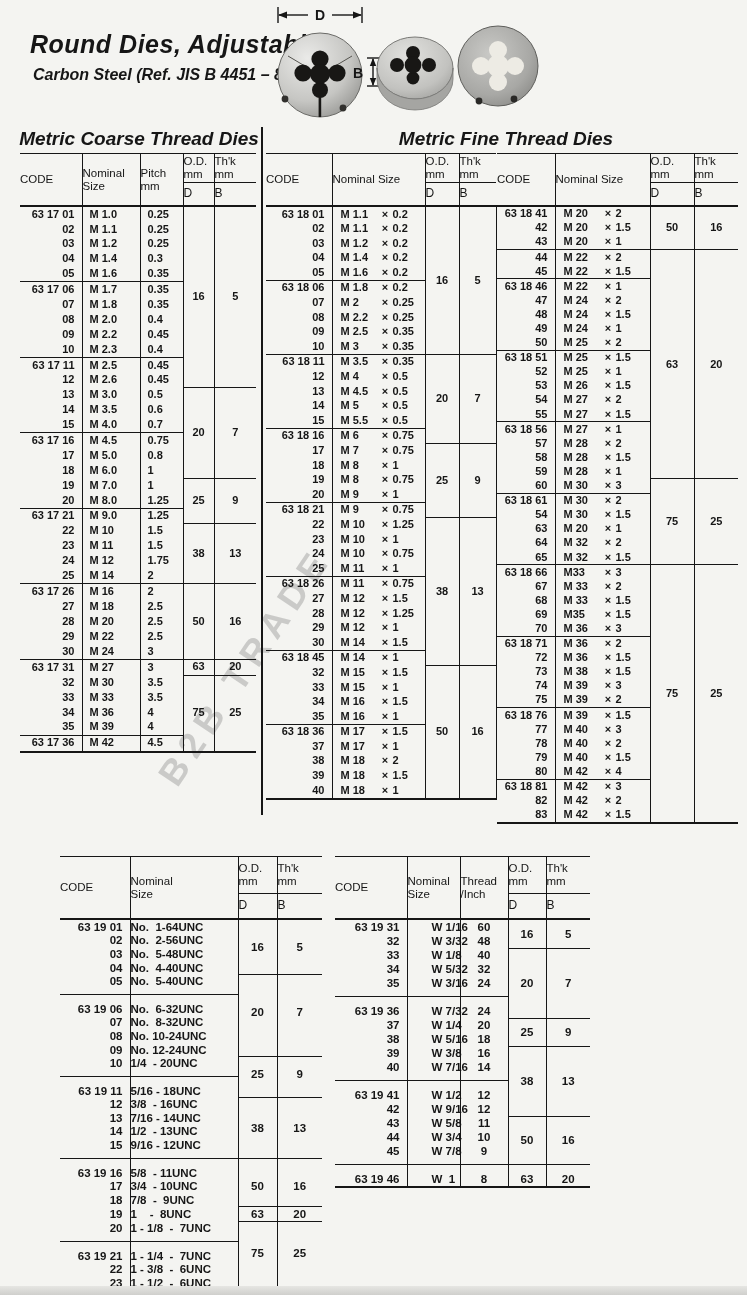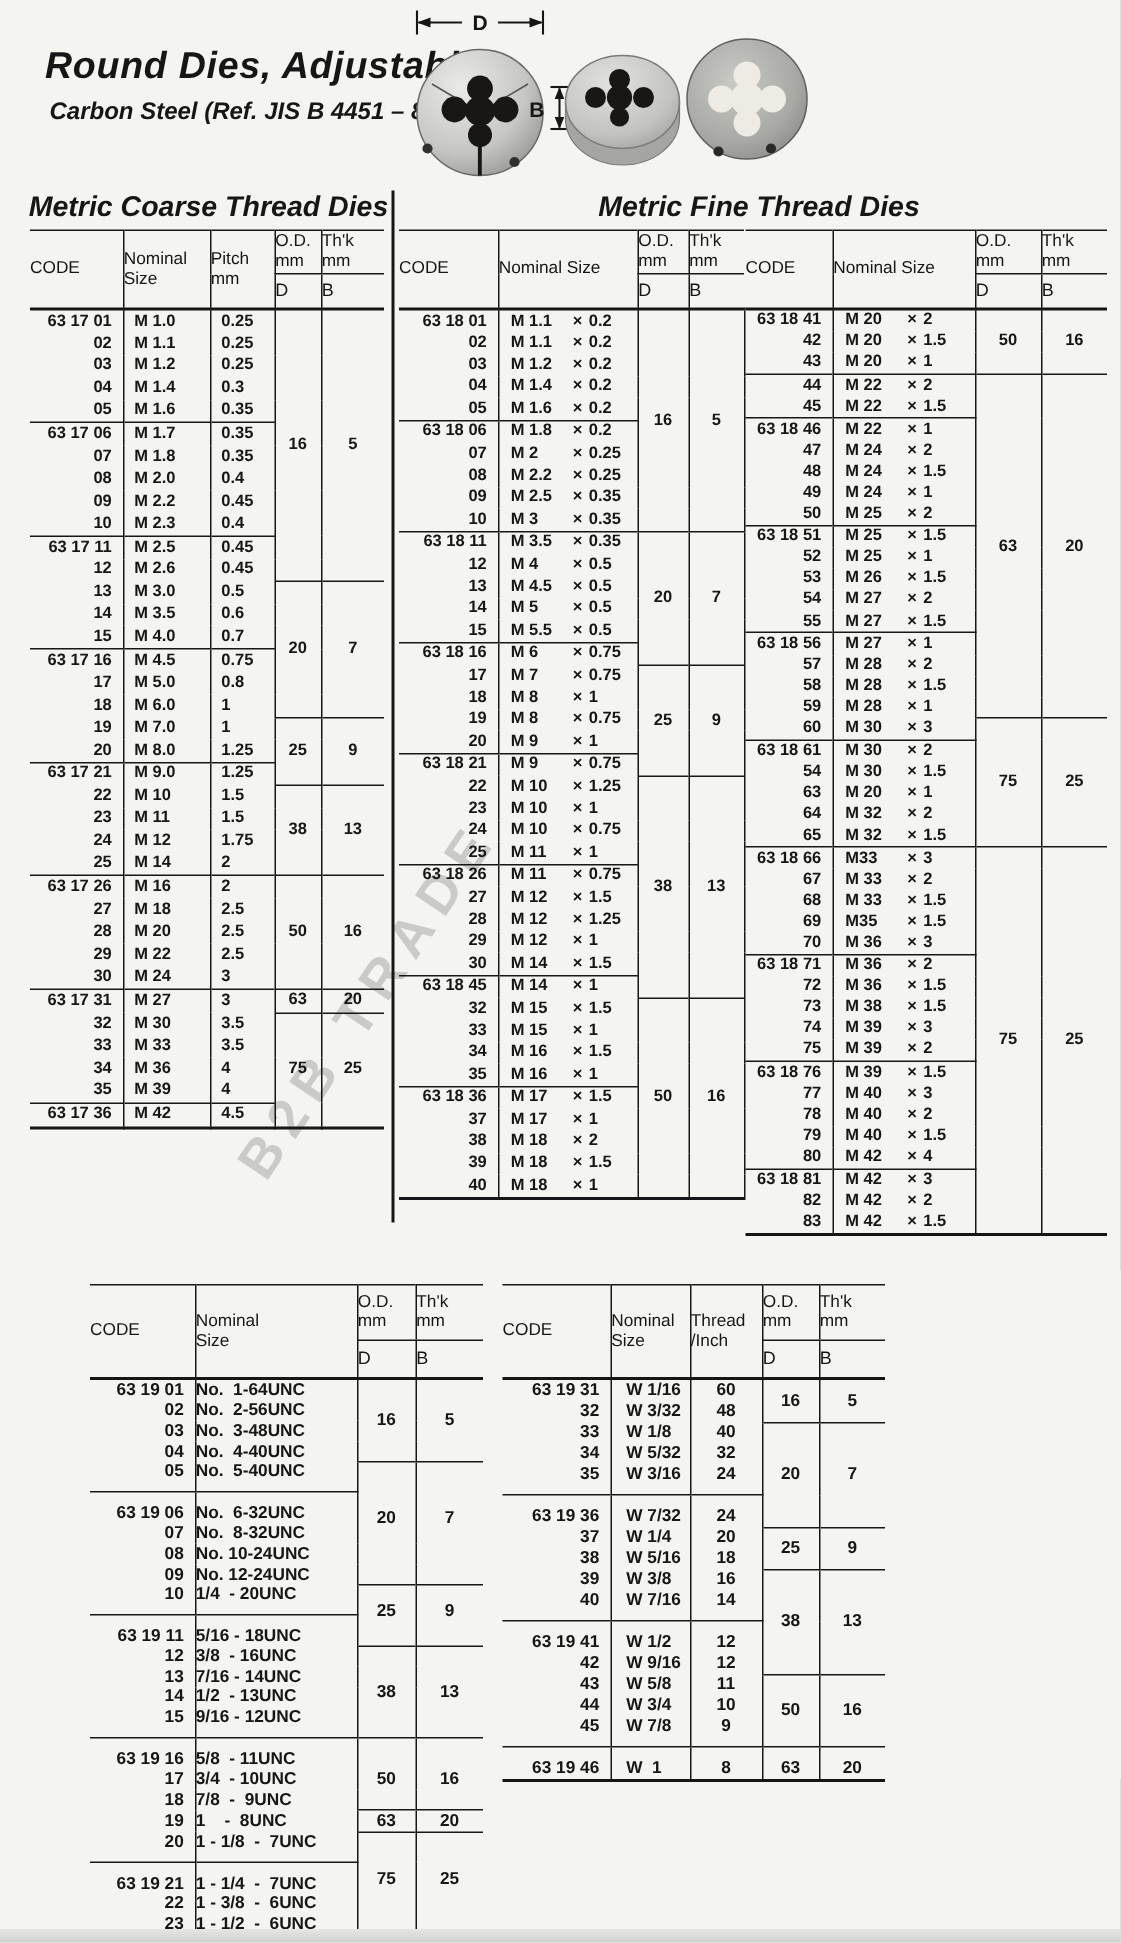--- a/index.html
+++ b/index.html
@@ -47,21 +47,21 @@
   #t-fine-left td{height:14.6px;}
   #t-fine-right td{height:14.1px;}
   #t-unified td{height:13.6px;font-size:11.5px;}
   #t-whitworth td{height:14px;font-size:11.5px;}
   #t-coarse td.col-size,#t-coarse td.col-pitch{text-align:left;padding-left:7px;}
   #t-fine-left td.col-b{border-right:1.5px solid #161616;}
   td.col-size .fm{display:inline-block;width:37px;text-align:left;}
   td.col-size .fx{display:inline-block;width:15px;text-align:center;}
   .finecell{text-align:left;padding-left:8px;}
   #t-unified td.col-size{text-align:left;white-space:pre;}
-  #t-whitworth td.col-size{text-align:left;padding-left:10px;white-space:pre;}
+  #t-whitworth td.col-size{text-align:left;padding-left:24px;white-space:pre;}
   #t-whitworth td.col-tpi{text-align:center;}
 </style>
 </head>
 <body>
 
 <div class="page">
 
   <div class="wm">B2B TRADE</div>
 
   <div class="title">Round Dies, Adjustable</div>
@@ -789,21 +789,21 @@
           <td class="col-size">No.  1-64UNC</td>
           <td class="col-od odc" rowspan="4">16</td>
           <td class="col-b odc" rowspan="4">5</td>
         </tr>
         <tr>
           <td class="col-code">02</td>
           <td class="col-size">No.  2-56UNC</td>
         </tr>
         <tr>
           <td class="col-code">03</td>
-          <td class="col-size">No.  3-48UNC</td>
+          <td class="col-size">No.  5-48UNC</td>
         </tr>
         <tr>
           <td class="col-code">04</td>
           <td class="col-size">No.  4-40UNC</td>
         </tr>
         <tr class=" pregap">
           <td class="col-code">05</td>
           <td class="col-size">No.  5-40UNC</td>
           <td class="col-od odc" rowspan="5">20</td>
           <td class="col-b odc" rowspan="5">7</td>

